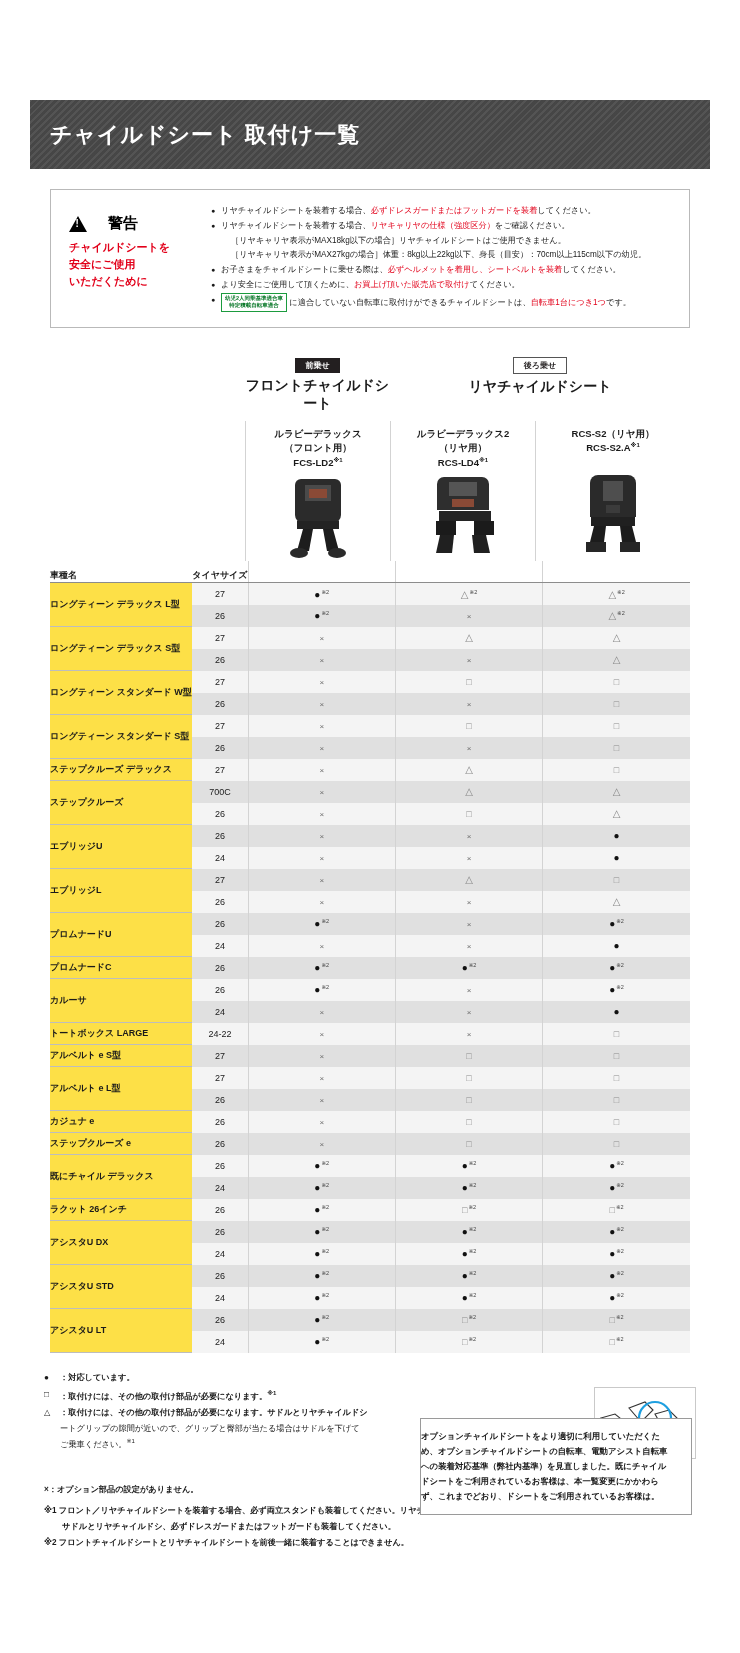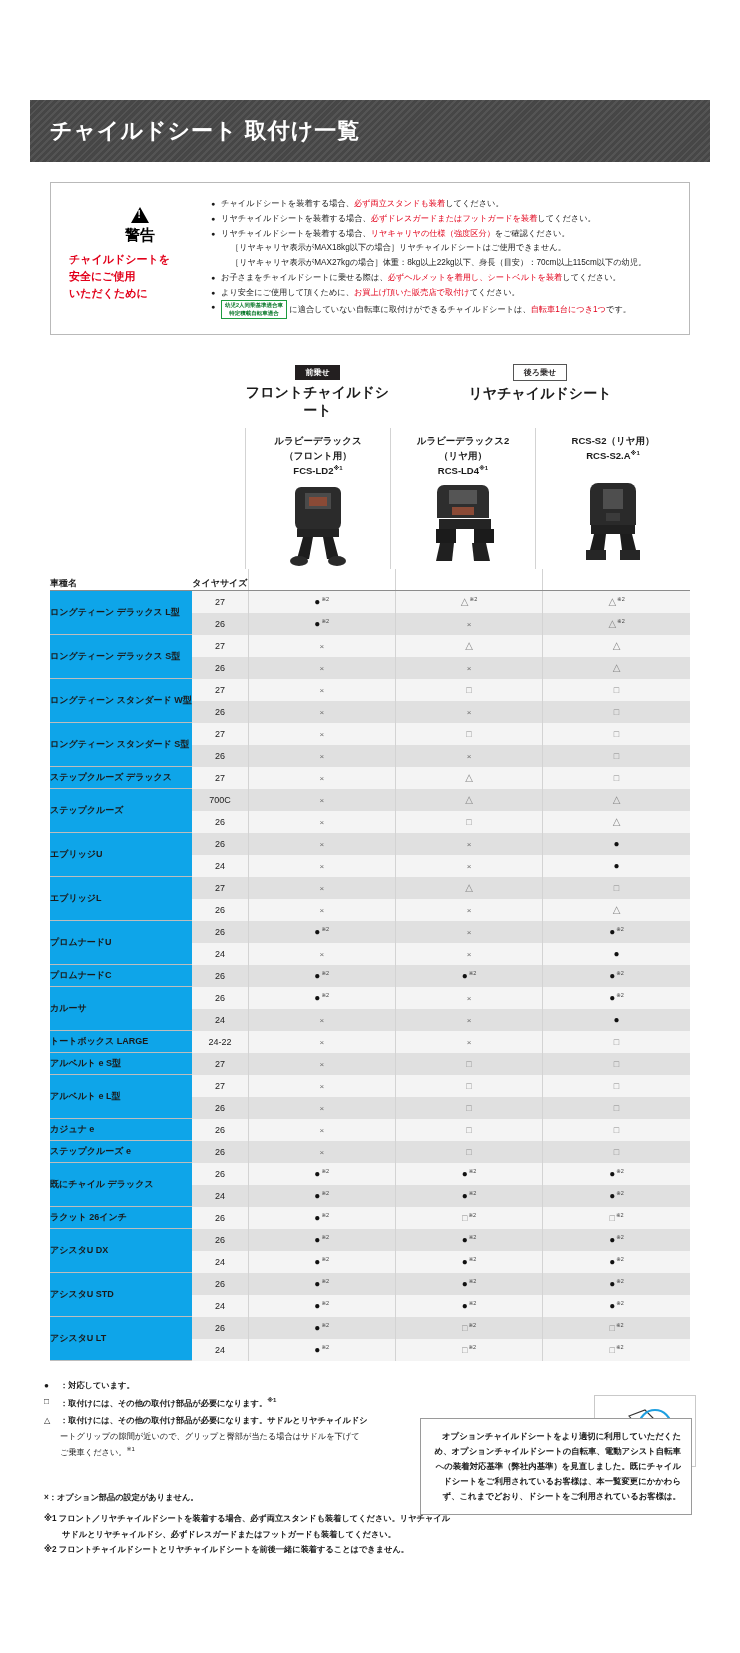--- a/index.html
+++ b/index.html
@@ -14,21 +14,21 @@
     min-height: 1653px;
     font-family: "Liberation Sans", "DejaVu Sans", sans-serif;
     color: #1a1a1a;
     position: relative;
   }
   .page { width: 740px; position: relative; padding-bottom: 120px; }
 
   
   .banner {
     margin: 100px 30px 0 30px;
-    height: 62px;
+    height: 69px;
     display: flex;
     align-items: center;
     background-color: #4a4a4a;
     background-image: repeating-linear-gradient(
       135deg,
       rgba(255,255,255,0.055) 0px,
       rgba(255,255,255,0.055) 2px,
       rgba(0,0,0,0.05) 2px,
       rgba(0,0,0,0.05) 5px
     );
@@ -52,25 +52,24 @@
   }
   .warning-left {
     width: 150px;
     flex: 0 0 150px;
     padding-left: 8px;
     padding-top: 12px;
   }
   .warn-head {
     display: flex;
     align-items: center;
-    gap: 3px;
+    gap: 21px;
     font-size: 15px;
     font-weight: bold;
     color: #000;
-    flex-direction: column;
   }
   .warn-tri {
     width: 0; height: 0;
     border-left: 9px solid transparent;
     border-right: 9px solid transparent;
     border-bottom: 16px solid #000;
     position: relative;
   }
   .warn-tri::after {
     content: "!";
@@ -183,21 +182,21 @@
     border-bottom: 1px solid #8c8c8c;
     height: 26px;
   }
   th.hd-tire { text-align: center; padding-left: 0; }
   th.hd-blank { border-bottom: 1px solid #8c8c8c; border-left: 1px solid #d3d3d3; }
   td.c-model {
     font-size: 9.5px;
     font-weight: bold;
     padding-left: 4px;
     vertical-align: middle;
-    background: #0ea5e9;
+    background: #fde047;
     border-bottom: 1px solid #e3e3e3;
   }
   td.c-model.grp-end { border-bottom: 1px solid #bdbdbd; }
   td.c-tire {
     text-align: center;
     font-size: 10px;
     vertical-align: middle;
   }
   td.c-mark {
     text-align: center;
@@ -229,26 +228,25 @@
     background: #fff;
   }
 
   
   .infobox {
     position: absolute;
     left: 420px;
     top: 1318px;
     width: 272px;
     border: 1px solid #9a9a9a;
-    padding: 10px 10px;
+    padding: 10px 0;
     font-size: 8.4px;
     line-height: 1.78;
     font-weight: bold;
     background: #fff;
-    text-align: right;
   }
 
   
   .footnotes {
     margin: 24px 44px 0 44px;
     font-size: 8.2px;
     line-height: 1.8;
     font-weight: bold;
   }
   .fn-line { margin-bottom: 1px; }
@@ -269,24 +267,20 @@
         <span class="warn-tri"></span>
         <span>警告</span>
       </div>
       <div class="warn-sub">
         <div>チャイルドシートを</div>
         <div>安全にご使用</div>
         <div>いただくために</div>
       </div>
     </div>
     <div class="warning-right" id="warning-bullets">
-        <div class="wline">
-          <span class="wbul">●</span>
-          <span class="wtxt"><span>チャイルドシートを装着する場合、</span><span class="red">必ず両立スタンドも装着</span><span>してください。</span></span>
-        </div>
         <div class="wline">
           <span class="wbul">●</span>
           <span class="wtxt"><span>リヤチャイルドシートを装着する場合、</span><span class="red">必ずドレスガードまたはフットガードを装着</span><span>してください。</span></span>
         </div>
         <div class="wline">
           <span class="wbul">●</span>
           <span class="wtxt"><span>リヤチャイルドシートを装着する場合、</span><span class="red">リヤキャリヤの仕様（強度区分）</span><span>をご確認ください。</span></span>
         </div>
         <div class="wline">
           <span class="wbul"></span>

